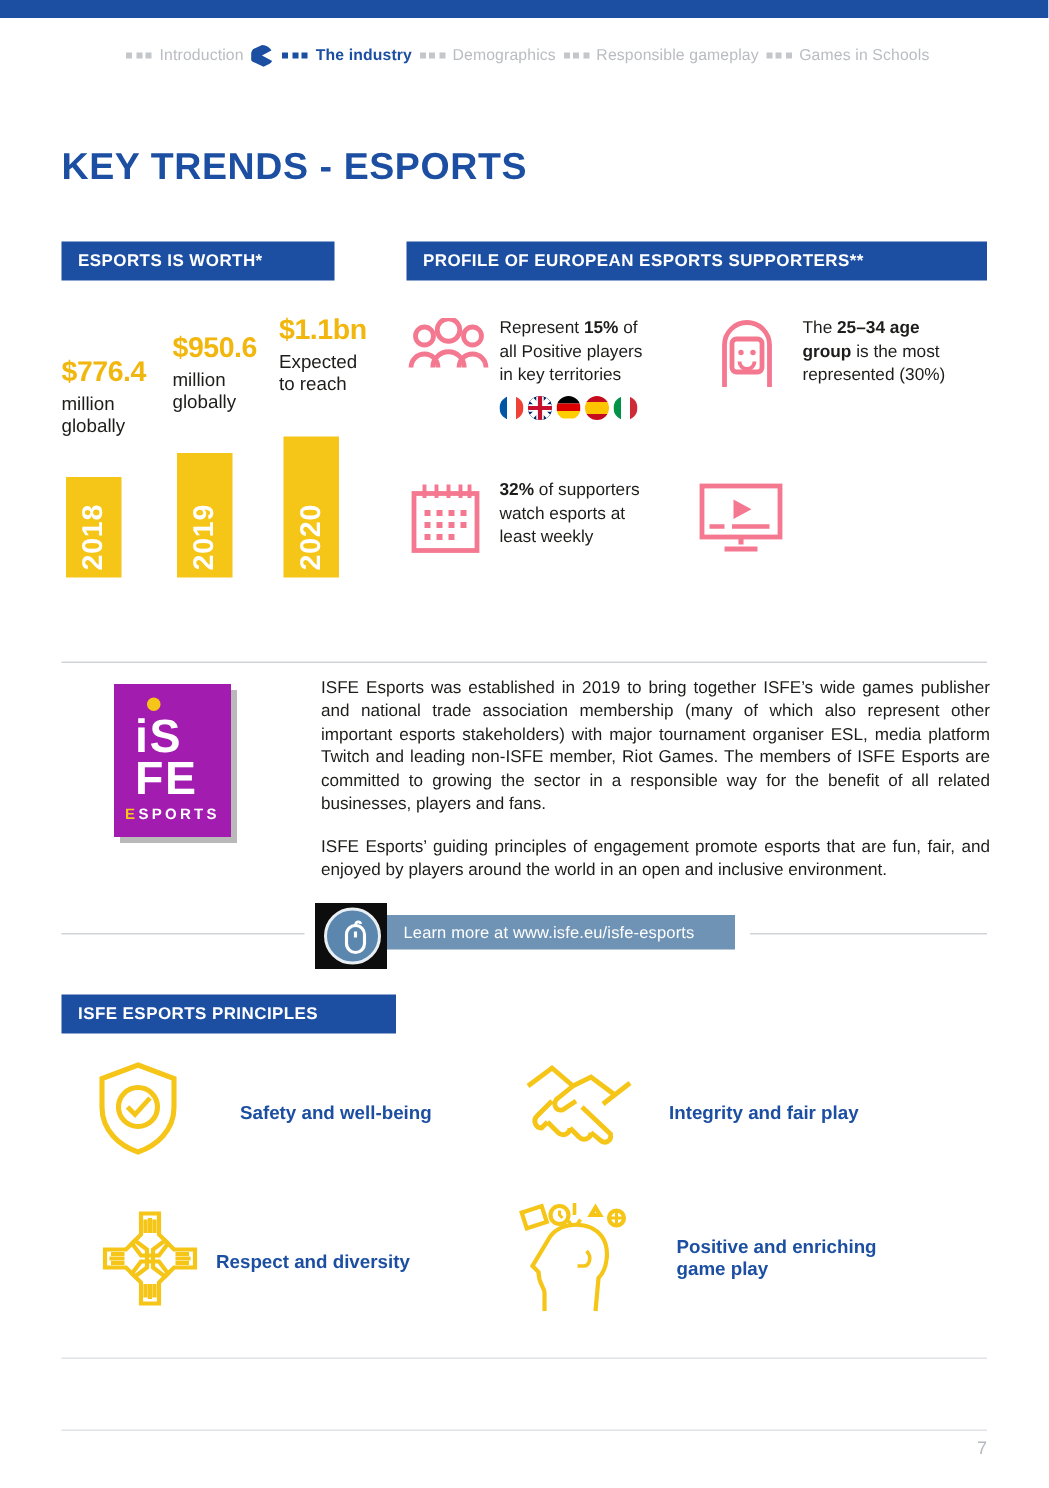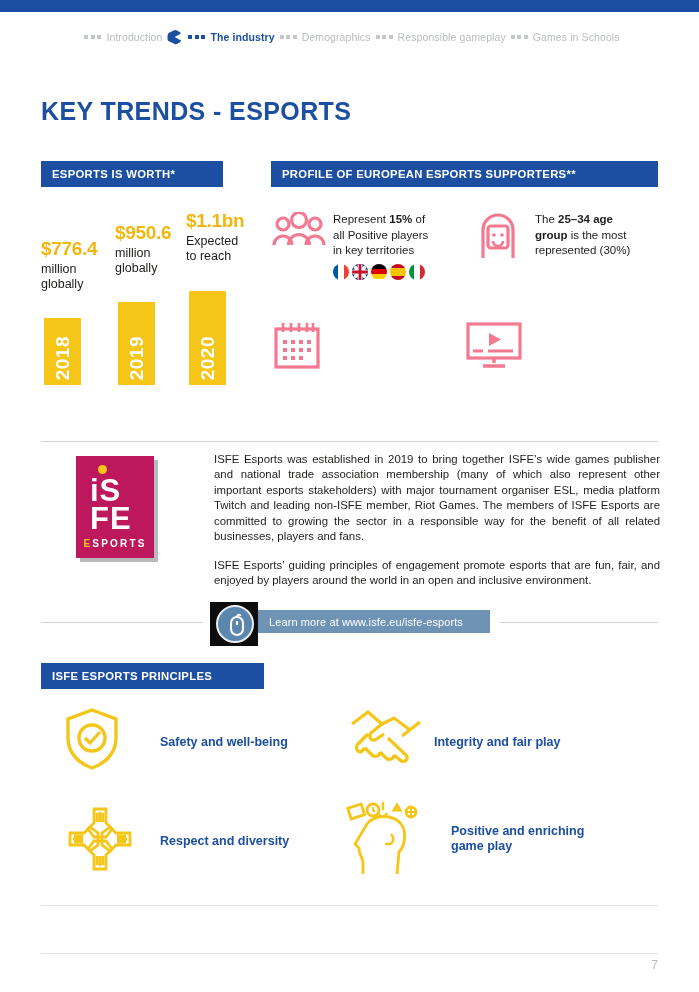--- a/index.html
+++ b/index.html
@@ -75,21 +75,21 @@
   .flag { width: 16px; height: 16px; border-radius: 50%; overflow: hidden; display: flex; }
   .flag .s { flex: 1; }
 
   
   .rule { position: absolute; height: 1px; background: #cfd3d8; }
 
   
   .isfe-shadow { position: absolute; left: 80px; top: 460px; width: 78px; height: 102px; background: #b9b9b9; }
   .isfe-logo {
     position: absolute; left: 76px; top: 456px; width: 78px; height: 102px;
-    background: #be185d;
+    background: #a21caf;
   }
   .isfe-logo .dot { position: absolute; left: 22px; top: 9px; width: 9px; height: 9px;
                     border-radius: 50%; background: #f5c518; }
   .isfe-logo .l1 { position: absolute; left: 14px; top: 20px; width: 50px; color: #fff;
                    font-size: 31px; font-weight: 800; letter-spacing: 1px; line-height: 30px; }
   .isfe-logo .l2 { position: absolute; left: 14px; top: 48px; width: 50px; color: #fff;
                    font-size: 31px; font-weight: 800; letter-spacing: 1px; line-height: 30px; }
   .isfe-logo .l3 { position: absolute; left: 0; top: 82px; width: 100%; text-align: center;
                    color: #fff; font-size: 10px; font-weight: bold; letter-spacing: 2.2px; }
   .isfe-logo .l3 em { color: #f5c518; font-style: normal; }
@@ -303,20 +303,25 @@
         <rect x="12" y="28" width="4" height="4"></rect>
           <rect x="20" y="28" width="4" height="4"></rect>
           <rect x="28" y="28" width="4" height="4"></rect>
           <rect x="36" y="28" width="4" height="4"></rect>
         <rect x="12" y="36" width="4" height="4"></rect>
           <rect x="20" y="36" width="4" height="4"></rect>
           <rect x="28" y="36" width="4" height="4"></rect>
       </g>
     </svg>
   </div>
+  <div class="ptxt">
+    <b>32%</b><span> of supporters</span><br>
+    <span>watch esports at</span><br>
+    <span>least weekly</span>
+  </div>
 </div>
 
 <div class="pitem" style="left:463px;top:320px;width:200px;">
   <div class="pico" style="width:66px;">
     <svg width="62" height="50" viewBox="0 0 62 50" fill="none" stroke="#f4788f" stroke-width="3.2">
       <rect x="5" y="4" width="52" height="34"></rect>
       <path d="M10 31 H20 M25 31 H50" stroke-width="3"></path>
       <path d="M26 13 L38 19.5 L26 26 Z" fill="#f4788f" stroke="none"></path>
       <path d="M31 38 V43 M20 46 H42" stroke-width="3.4"></path>
     </svg>
@@ -365,21 +370,21 @@
     <svg width="76" height="66" viewBox="0 0 76 66" fill="none" stroke="#f5c518" stroke-width="3.2">
       <path d="M4 18 L20 6 L34 18 L46 12 L62 24"></path>
       <path d="M72 16 L54 30"></path>
       <path d="M20 28 L10 38 C7 41 9 46 13 46 L17 42"></path>
       <path d="M17 42 L24 49 C27 52 32 50 32 46"></path>
       <path d="M32 46 L38 52 C41 55 46 53 46 49"></path>
       <path d="M46 49 L52 54 C55 57 60 55 59 50 L40 32"></path>
       <path d="M34 18 L24 26 C20 29 22 35 27 34 L36 28"></path>
     </svg>
   </div>
-  <div class="lab" style="margin-left:8px;">Integrity and fair play</div>
+  <div class="lab" style="margin-left:20px;">Integrity and fair play</div>
 </div>
 
 <div class="princ" style="left:58px;top:805px;">
   <div class="ico" style="width:86px;">
     <svg width="84" height="68" viewBox="0 0 84 68" fill="none" stroke="#f5c518" stroke-width="2.8">
       <g transform="translate(42,34)">
         <g>
           <path d="M-6 -30 h12 v14 l6 6 -6 8 h-12 l-6 -8 6 -6 z"></path>
           <path d="M-3 -26 v9 M0 -27 v10 M3 -26 v9"></path>
         </g>
@@ -391,21 +396,21 @@
           <path d="M-6 -30 h12 v14 l6 6 -6 8 h-12 l-6 -8 6 -6 z"></path>
           <path d="M-3 -26 v9 M0 -27 v10 M3 -26 v9"></path>
         </g>
         <g transform="rotate(270)">
           <path d="M-6 -30 h12 v14 l6 6 -6 8 h-12 l-6 -8 6 -6 z"></path>
           <path d="M-3 -26 v9 M0 -27 v10 M3 -26 v9"></path>
         </g>
       </g>
     </svg>
   </div>
-  <div class="lab" style="margin-left:16px;">Respect and diversity</div>
+  <div class="lab" style="margin-left:0;">Respect and diversity</div>
 </div>
 
 <div class="princ" style="left:345px;top:800px;">
   <div class="ico" style="width:92px;height:78px;">
     <svg width="90" height="76" viewBox="0 0 90 76" fill="none" stroke="#f5c518" stroke-width="2.8">
       <path d="M18 74 V62 C18 58 14 56 14 48 L10 44 L22 24 C30 14 48 14 56 24 C62 32 60 46 54 52 L52 74"></path>
       <path d="M46 34 C50 38 48 44 44 44 H40" stroke-width="2.4"></path>
       <rect x="4" y="6" width="14" height="11" transform="rotate(-18 11 11)"></rect>
       <circle cx="28" cy="10" r="6"></circle>
       <path d="M28 7 V10 L30 12" stroke-width="2"></path>

